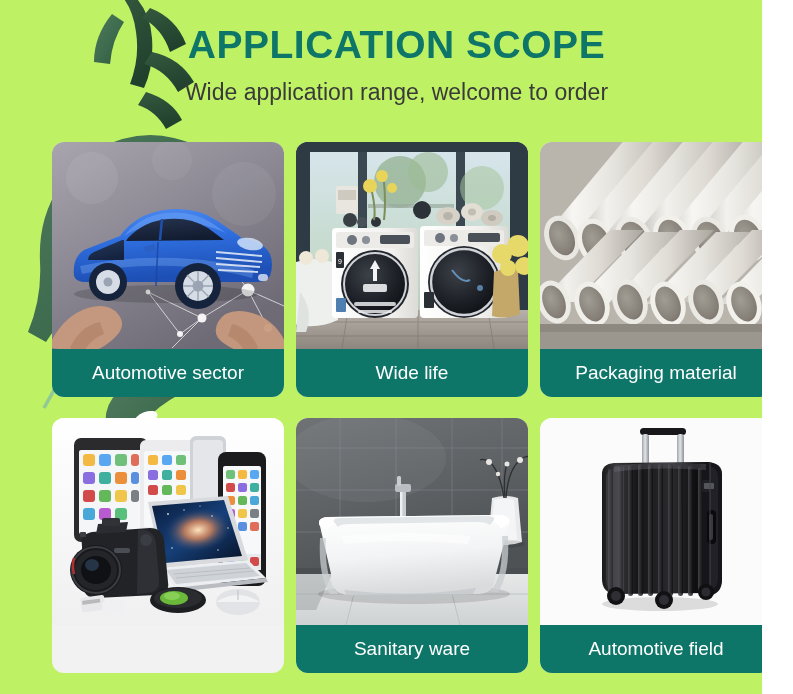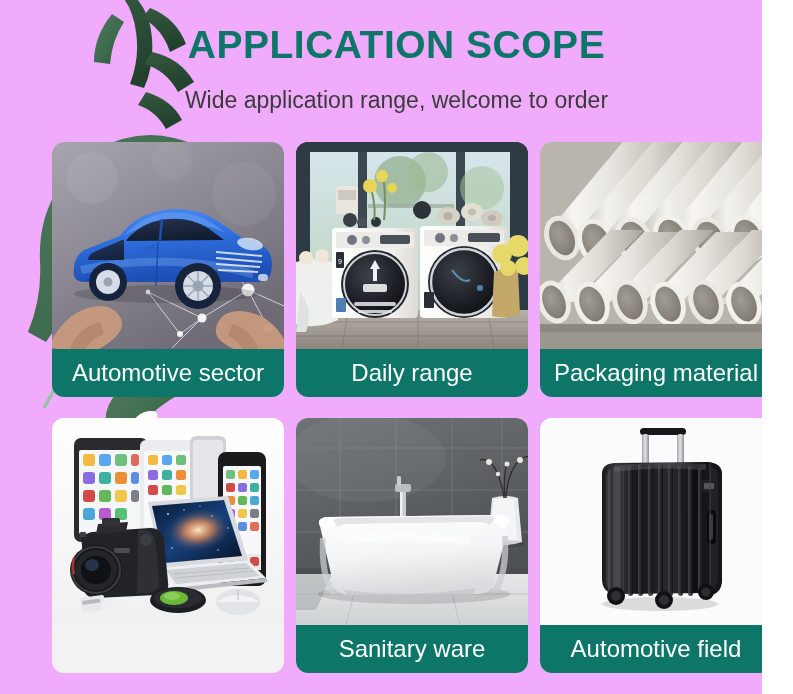--- a/index.html
+++ b/index.html
@@ -9,21 +9,21 @@
     height: 694px;
     overflow: hidden;
     background: #ffffff;
     font-family: "Liberation Sans", sans-serif;
   }
 
   #page {
     position: relative;
     width: 762px;
     height: 694px;
-    background: #f0abfc;
+    background: #bef264;
     overflow: hidden;
   }
 
   
   .leaf-layer {
     position: absolute;
     left: 0; top: 0;
     width: 200px;
     height: 470px;
     overflow: hidden;
@@ -41,21 +41,21 @@
   }
   .page-title {
     font-size: 39px;
     font-weight: bold;
     letter-spacing: 0.5px;
     line-height: 46px;
     color: #0d7668;
     font-family: "Liberation Sans", sans-serif;
   }
   .page-subtitle {
-    margin-top: 18px;
+    margin-top: 10px;
     font-size: 23px;
     font-weight: normal;
     line-height: 28px;
     color: #3a3a3a;
     font-family: "Liberation Sans", sans-serif;
   }
 
   
   .grid {
     position: absolute;
@@ -93,21 +93,21 @@
     left: 0; bottom: 0;
     width: 232px;
     height: 48px;
     background: #0d7668;
     display: flex;
     align-items: center;
     justify-content: center;
   }
   .card-caption-label {
     color: #ffffff;
-    font-size: 24px;
+    font-size: 19px;
     line-height: 24px;
     font-weight: normal;
     white-space: nowrap;
     font-family: "Liberation Sans", sans-serif;
   }
   .cap-sm .card-caption-label { font-size: 19px; }
 </style>
 </head>
 <body>
 
@@ -419,21 +419,21 @@
             <g fill="#e6d869">
               <circle cx="206" cy="112" r="10"></circle>
                 <circle cx="222" cy="104" r="11"></circle>
               <circle cx="228" cy="124" r="9"></circle>
                 <circle cx="212" cy="126" r="8"></circle>
             </g>
           </g>
         </svg>
       </div>
       <div class="card-caption">
-        <span class="card-caption-label">Daily range</span>
+        <span class="card-caption-label">Wide life</span>
       </div>
     </div>
 
     <div class="card">
       <div class="card-photo">
         <svg viewBox="0 0 232 207" xmlns="http://www.w3.org/2000/svg">
           <defs>
             <linearGradient id="pipeG" x1="0" y1="0" x2="1" y2="0">
               <stop offset="0%" stop-color="#cfcdc6"></stop>
               <stop offset="22%" stop-color="#f7f6f3"></stop>

